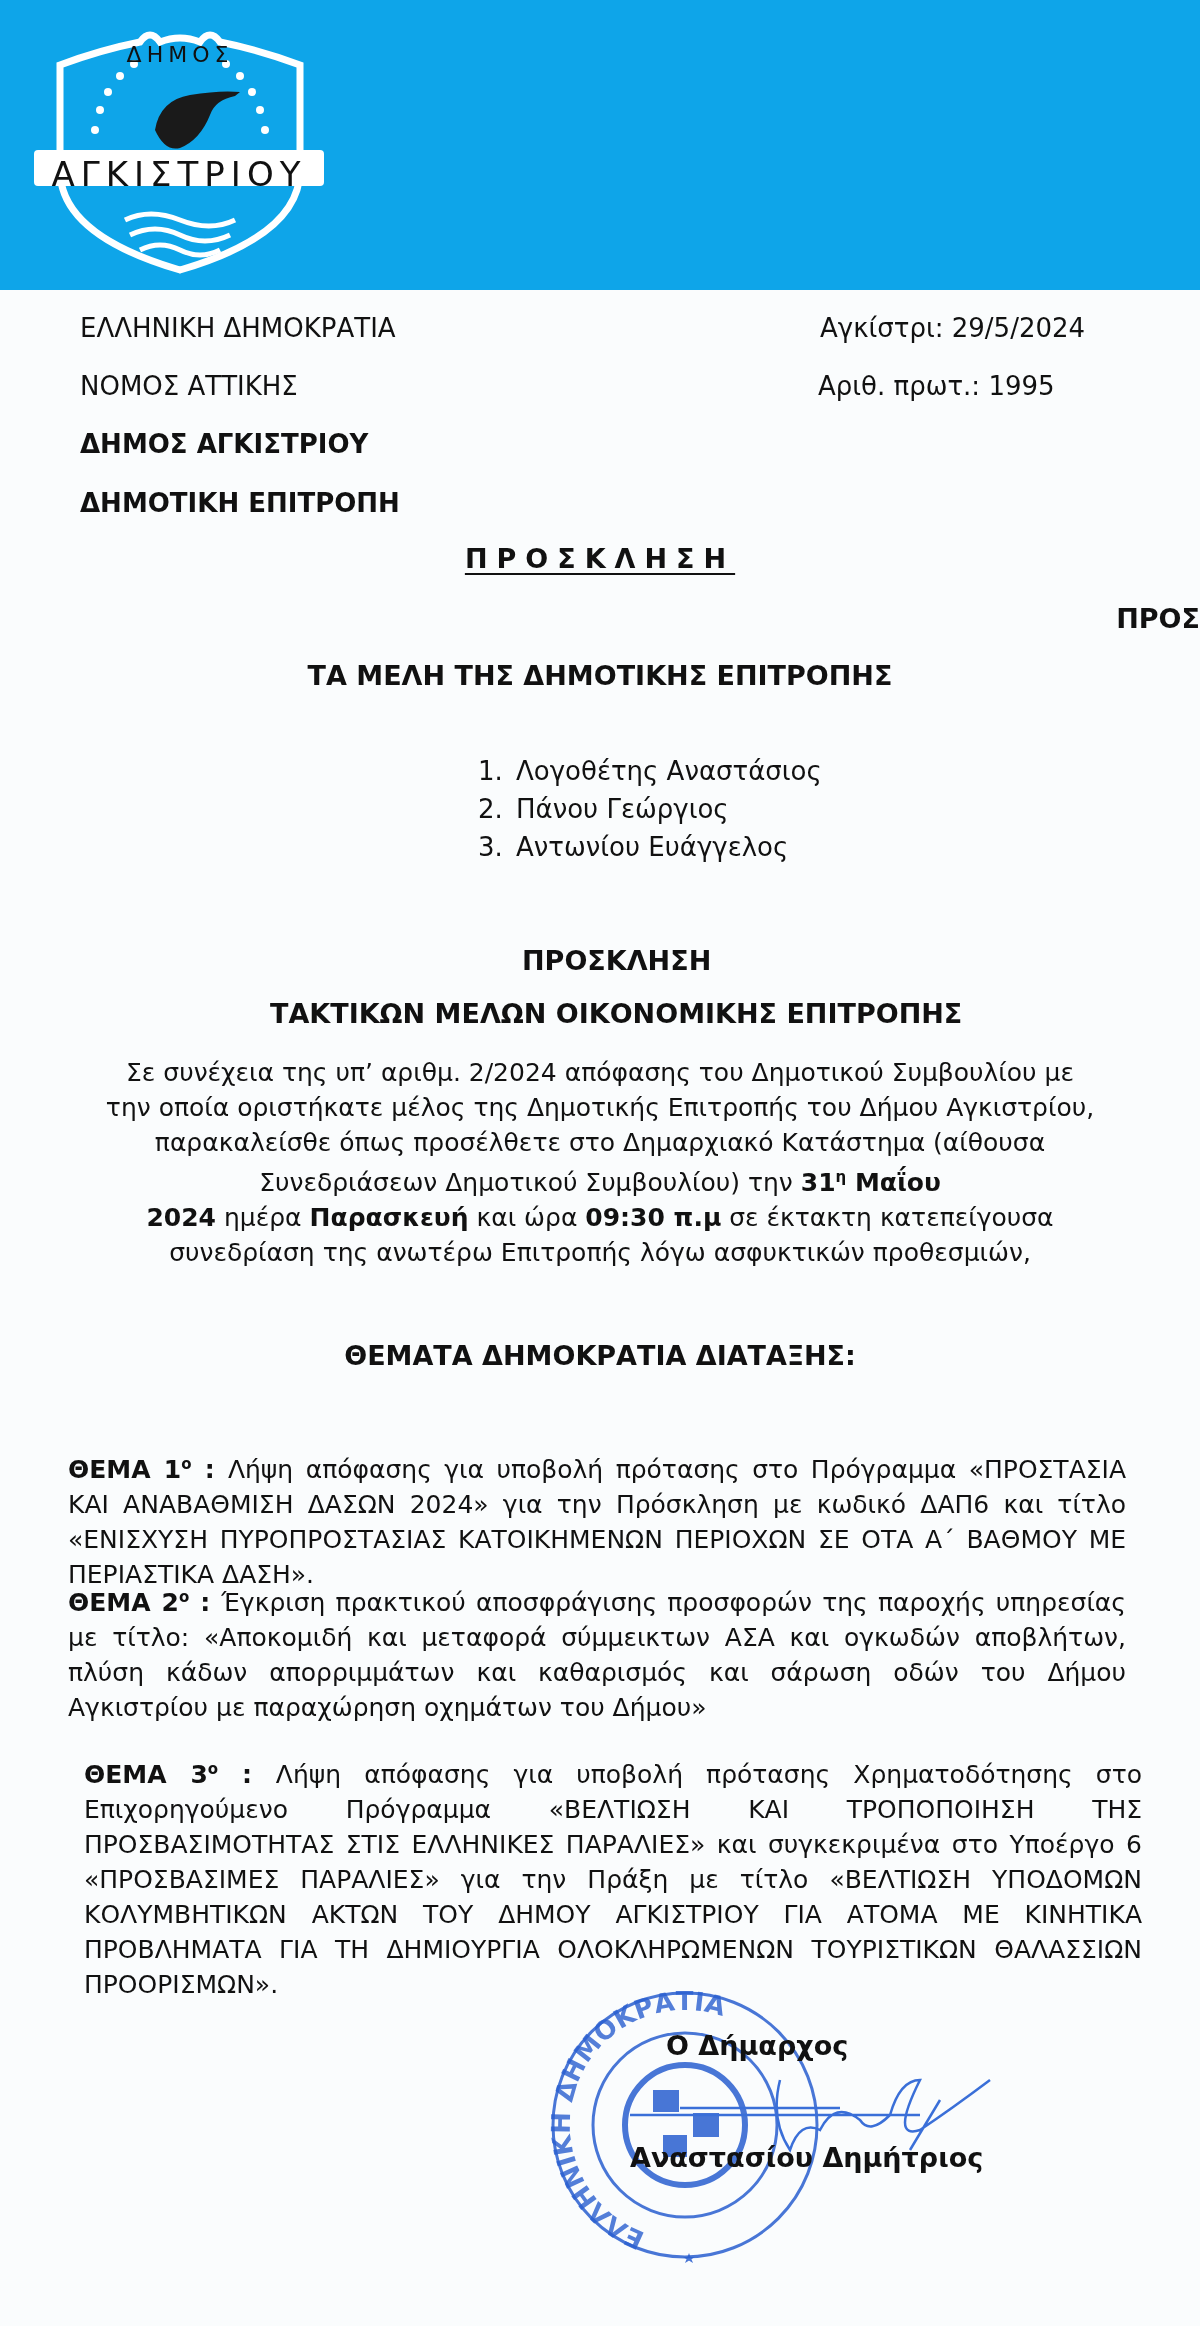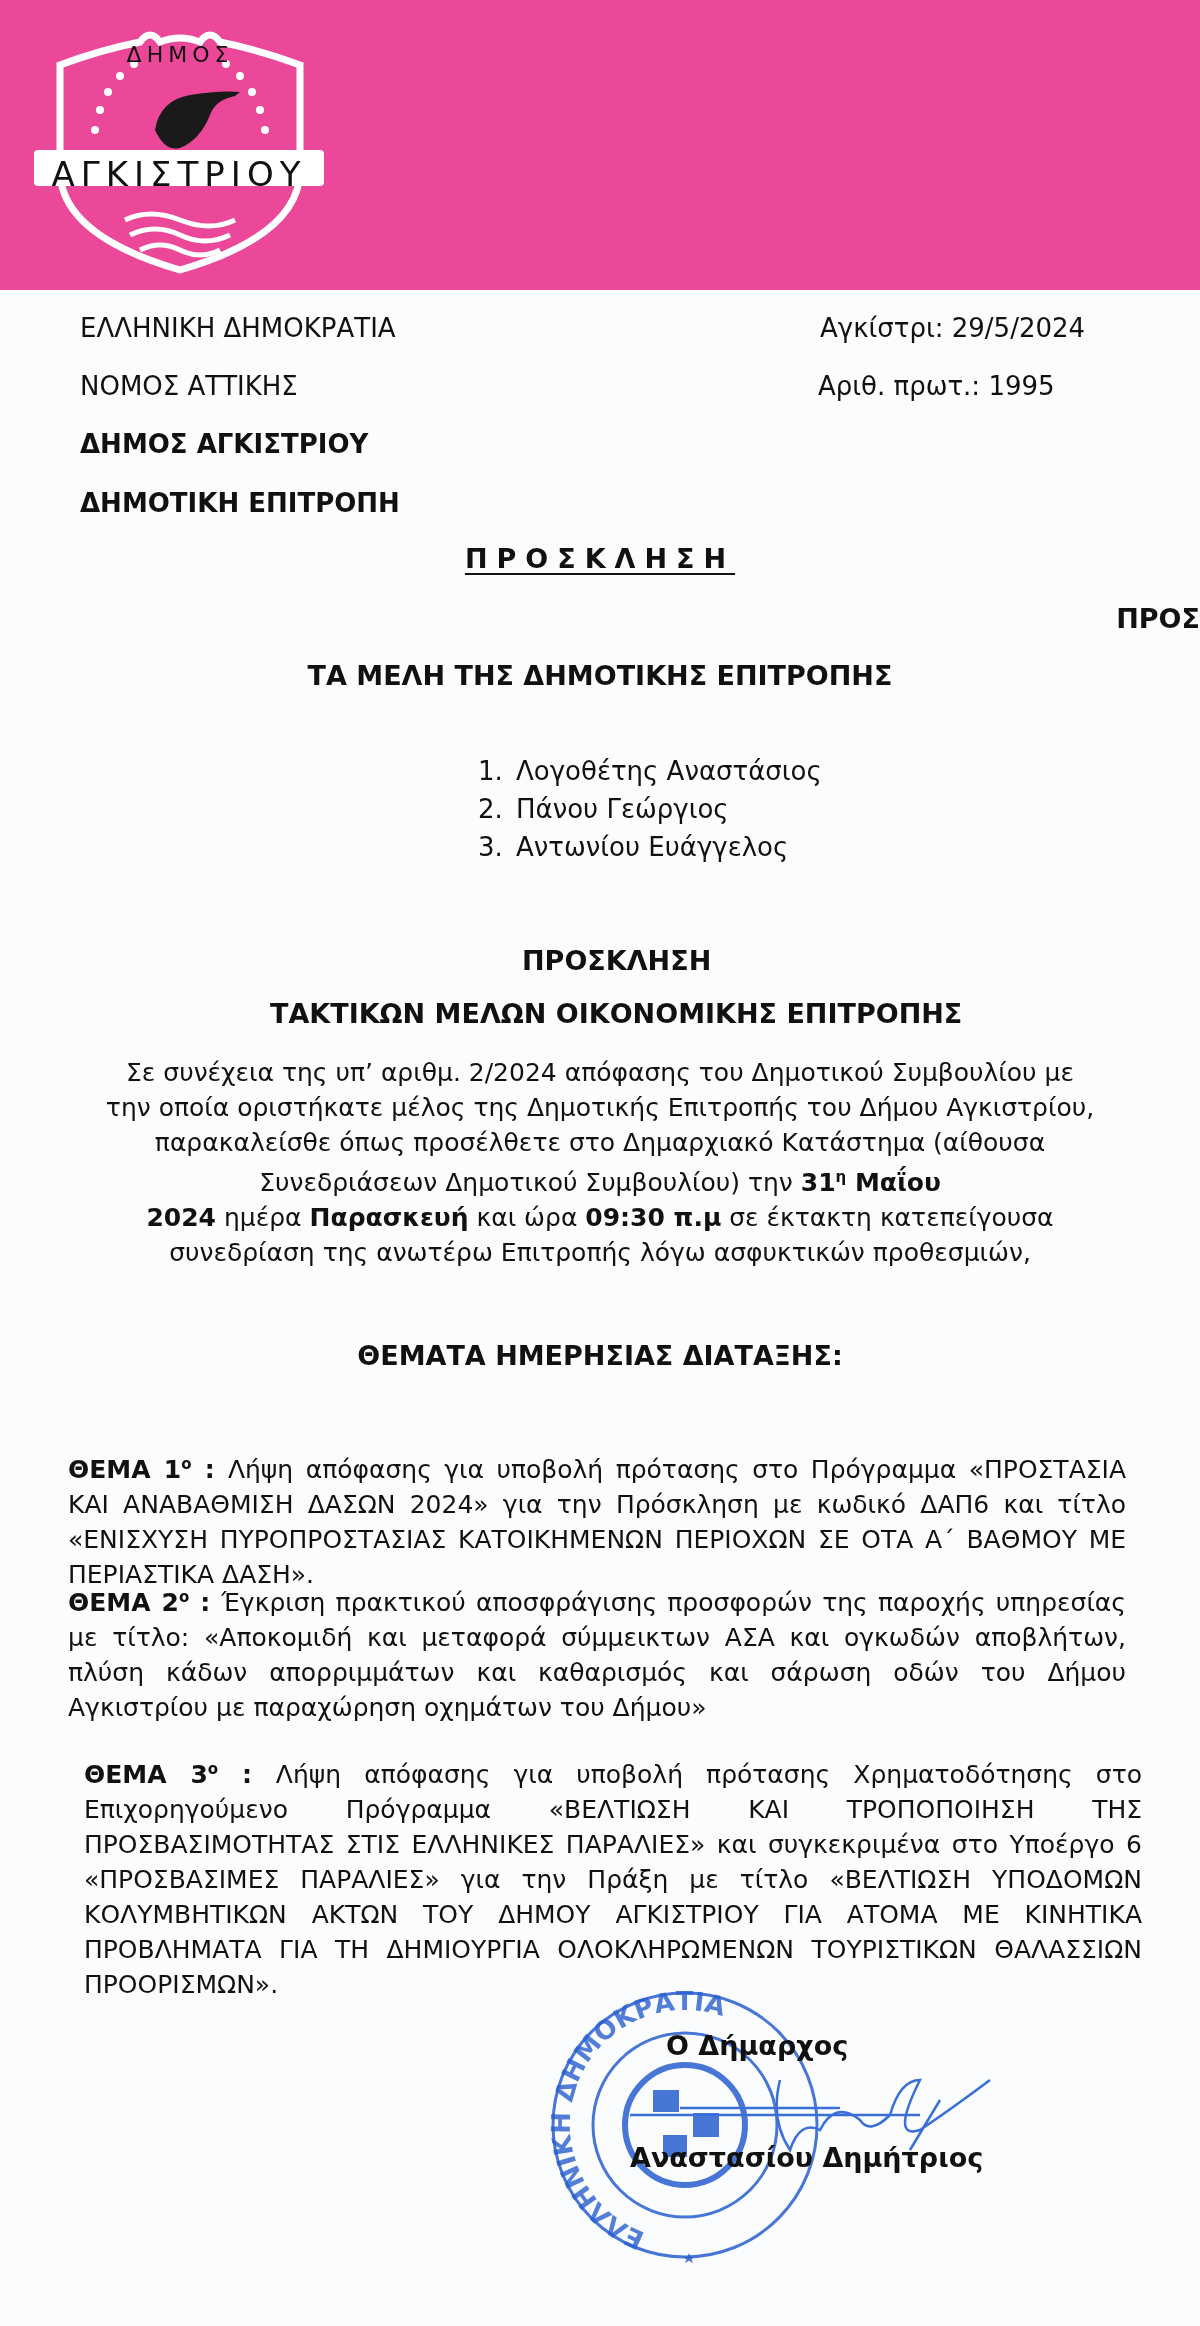--- a/index.html
+++ b/index.html
@@ -1,18 +1,18 @@
 <!DOCTYPE html>
 <html><head>
 <meta charset="utf-8">
 <style>
   html, body { margin:0; padding:0; }
   body { width:1200px; height:2326px; background:#fafcfd; position:relative; overflow:hidden;
          font-family:"DejaVu Sans", sans-serif; color:#111; }
-  .banner { position:absolute; left:0; top:0; width:1200px; height:290px; background:#ec4899; }
+  .banner { position:absolute; left:0; top:0; width:1200px; height:290px; background:#0ea5e9; }
   .logo { position:absolute; left:30px; top:20px; width:310px; height:265px; }
   .logo .top-word { position:absolute; left:0; width:260px; top:22px; text-align:center; color:#111;
       font-family:"DejaVu Sans", sans-serif; font-size:22px; letter-spacing:5px; }
   .logo .name-box { position:absolute; left:4px; top:130px; width:290px; height:36px; background:#fff;
       border-radius:4px; text-align:center; line-height:48px; font-size:34px; letter-spacing:6px; color:#111;
       font-family:"DejaVu Sans", sans-serif; }
   .abs { position:absolute; }
   .hdr { font-size:26px; font-family:"DejaVu Sans", sans-serif; }
   .hdr.bold { font-weight:bold; }
   .center { text-align:center; }
@@ -81,21 +81,21 @@
 
 <div class="abs para center" style="left:60px; width:1080px; top:1055px;">
   <div>Σε συνέχεια  της υπ’ αριθμ. 2/2024 απόφασης του Δημοτικού Συμβουλίου με</div>
   <div>την οποία οριστήκατε μέλος της Δημοτικής Επιτροπής του Δήμου Αγκιστρίου,</div>
   <div>παρακαλείσθε όπως προσέλθετε στο Δημαρχιακό Κατάστημα (αίθουσα</div>
   <div><span>Συνεδριάσεων Δημοτικού Συμβουλίου)  την </span><b><span>31</span><sup>η</sup><span> Μαΐου</span></b></div>
   <div><b>2024</b><span> ημέρα </span><b>Παρασκευή</b><span> και ώρα </span><b>09:30 π.μ</b><span> σε έκτακτη κατεπείγουσα</span></div>
   <div>συνεδρίαση της ανωτέρω Επιτροπής λόγω ασφυκτικών προθεσμιών,</div>
 </div>
 
-<div class="abs center bold-title" style="left:0; width:1200px; top:1340px;">ΘΕΜΑΤΑ ΗΜΕΡΗΣΙΑΣ ΔΙΑΤΑΞΗΣ:</div>
+<div class="abs center bold-title" style="left:0; width:1200px; top:1340px;">ΘΕΜΑΤΑ ΔΗΜΟΚΡΑΤΙΑ ΔΙΑΤΑΞΗΣ:</div>
 
 <div class="abs topic" style="left:68px; width:1058px; top:1412px;margin-top:35px;">
   <b><span>ΘΕΜΑ 1</span><sup>ο</sup><span> : </span></b><span>Λήψη απόφασης για υποβολή πρότασης στο Πρόγραμμα «ΠΡΟΣΤΑΣΙΑ ΚΑΙ ΑΝΑΒΑΘΜΙΣΗ ΔΑΣΩΝ 2024» για την Πρόσκληση με κωδικό ΔΑΠ6 και τίτλο «ΕΝΙΣΧΥΣΗ ΠΥΡΟΠΡΟΣΤΑΣΙΑΣ ΚΑΤΟΙΚΗΜΕΝΩΝ ΠΕΡΙΟΧΩΝ ΣΕ ΟΤΑ Α΄ ΒΑΘΜΟΥ ΜΕ ΠΕΡΙΑΣΤΙΚΑ ΔΑΣΗ».</span>
 </div>
 <div class="abs topic" style="left:68px; width:1058px; top:1580px;">
   <b><span>ΘΕΜΑ 2</span><sup>ο</sup><span> : </span></b><span>Έγκριση πρακτικού αποσφράγισης προσφορών της παροχής υπηρεσίας με τίτλο: «Αποκομιδή και μεταφορά σύμμεικτων ΑΣΑ και ογκωδών αποβλήτων, πλύση κάδων απορριμμάτων και καθαρισμός και σάρωση οδών του Δήμου Αγκιστρίου με παραχώρηση οχημάτων του Δήμου»</span>
 </div>
 <div class="abs topic" style="left:84px; width:1058px; top:1752px;">
   <b><span>ΘΕΜΑ 3</span><sup>ο</sup><span> : </span></b><span>Λήψη απόφασης για υποβολή πρότασης Χρηματοδότησης στο Επιχορηγούμενο Πρόγραμμα «ΒΕΛΤΙΩΣΗ ΚΑΙ ΤΡΟΠΟΠΟΙΗΣΗ ΤΗΣ ΠΡΟΣΒΑΣΙΜΟΤΗΤΑΣ ΣΤΙΣ ΕΛΛΗΝΙΚΕΣ ΠΑΡΑΛΙΕΣ» και συγκεκριμένα στο Υποέργο 6 «ΠΡΟΣΒΑΣΙΜΕΣ ΠΑΡΑΛΙΕΣ» για την Πράξη με τίτλο «ΒΕΛΤΙΩΣΗ ΥΠΟΔΟΜΩΝ ΚΟΛΥΜΒΗΤΙΚΩΝ ΑΚΤΩΝ ΤΟΥ ΔΗΜΟΥ ΑΓΚΙΣΤΡΙΟΥ ΓΙΑ ΑΤΟΜΑ ΜΕ ΚΙΝΗΤΙΚΑ ΠΡΟΒΛΗΜΑΤΑ ΓΙΑ ΤΗ ΔΗΜΙΟΥΡΓΙΑ ΟΛΟΚΛΗΡΩΜΕΝΩΝ ΤΟΥΡΙΣΤΙΚΩΝ ΘΑΛΑΣΣΙΩΝ ΠΡΟΟΡΙΣΜΩΝ».</span>
 </div>

